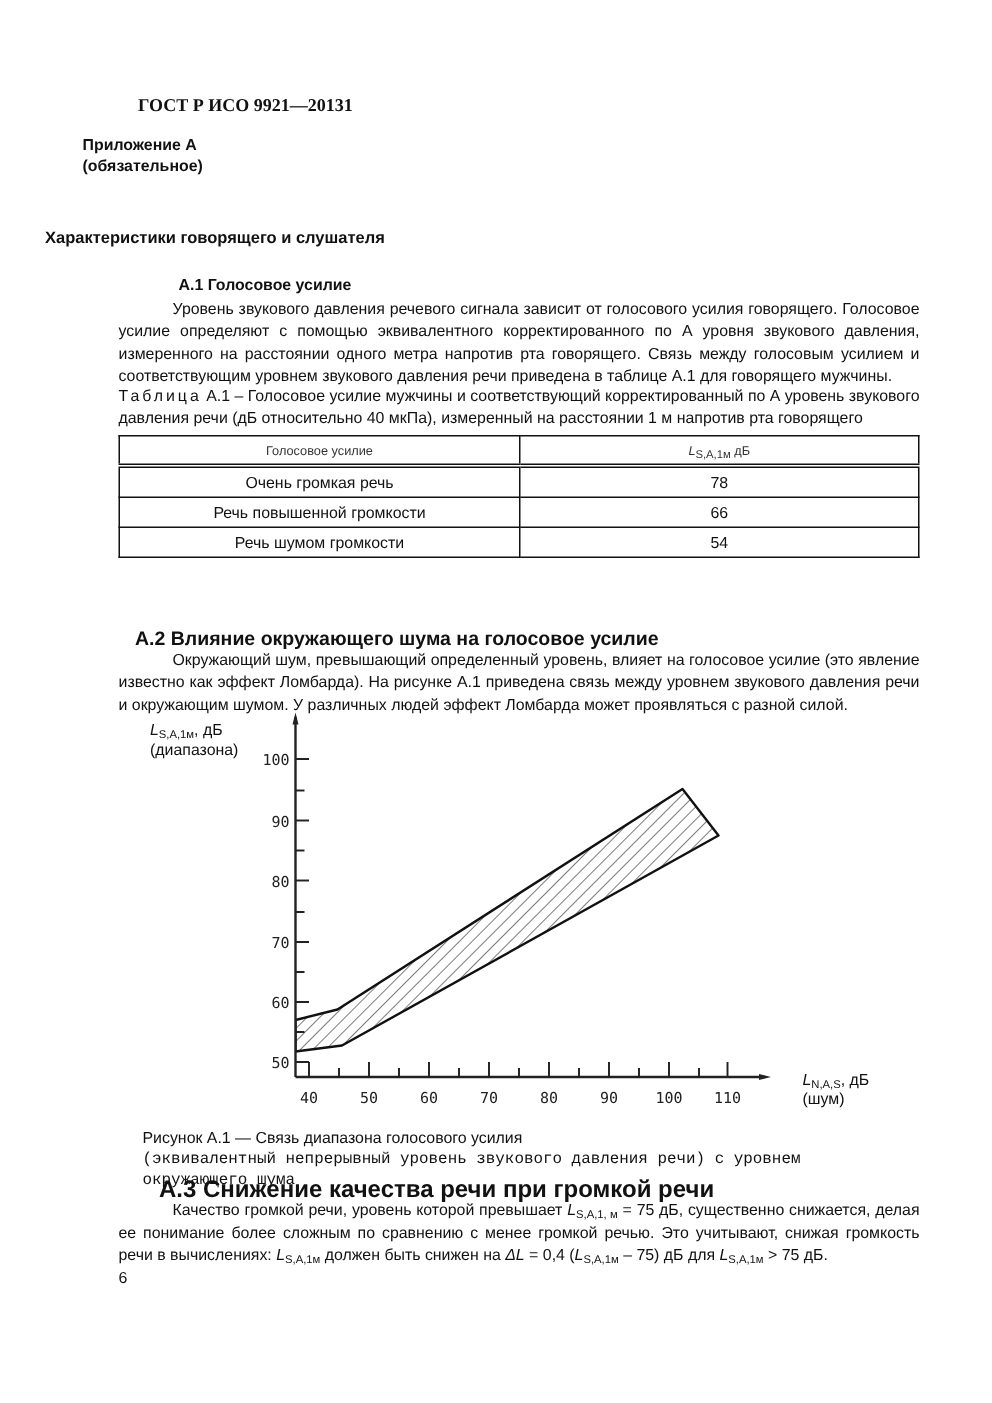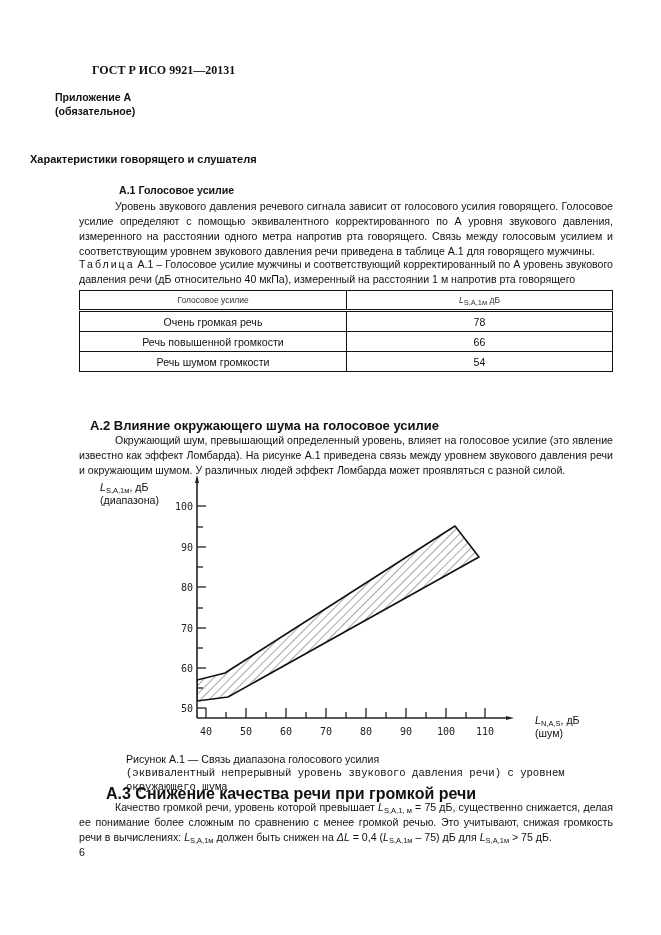--- a/index.html
+++ b/index.html
@@ -134,21 +134,21 @@
     <text x="446" y="735">100</text>
     <text x="485" y="735">110</text>
   </g>
 </svg>
 
 <div class="abs center" style="left:535px; top:714px; width:80px; font-size:10.6px; line-height:13px;">
   <div><i>L</i><sub>N,A,S</sub><span>, дБ</span></div>
   <div>(шум)</div>
 </div>
 
-<div class="abs center" style="left:96px; width:534px; top:752px; font-size:10.6px; line-height:14px;">
+<div class="abs center" style="left:65px; width:534px; top:752px; font-size:10.6px; line-height:14px;">
   <div style="padding-left:30px;">Рисунок А.1 — Связь диапазона голосового усилия</div>
   <div style="padding-left:30px;font-family:Liberation Mono, monospace;">(эквивалентный непрерывный уровень звукового давления речи) с уровнем окружающего шума</div>
 </div>
 
 <div class="abs bold" style="left:106px; top:785px; font-size:16px;">А.3 Снижение качества речи при громкой речи</div>
 <div class="abs p indent" style="left:79px; top:800px; width:534px;"><span>Качество громкой речи, уровень которой превышает </span><i>L</i><sub>S,A,1, м</sub><span> = 75 дБ, существенно снижается, делая ее понимание более сложным по сравнению с менее громкой речью. Это учитывают, снижая громкость речи в вычислениях: </span><i>L</i><sub>S,A,1м</sub><span> должен быть снижен на </span><i>ΔL</i><span> = 0,4 (</span><i>L</i><sub>S,A,1м</sub><span> – 75) дБ для </span><i>L</i><sub>S,A,1м</sub><span> &gt; 75 дБ.</span></div>
 
 <div class="abs" style="left:79px; top:846px; font-size:10.6px;">6</div>
 
 </body></html>

